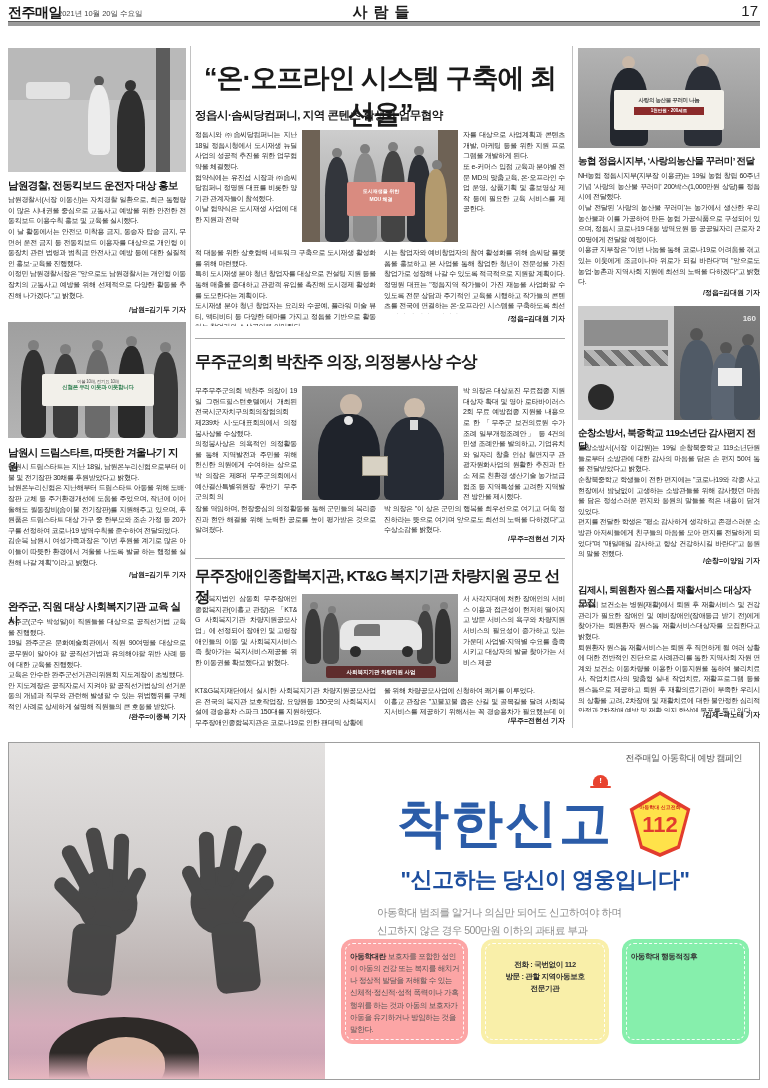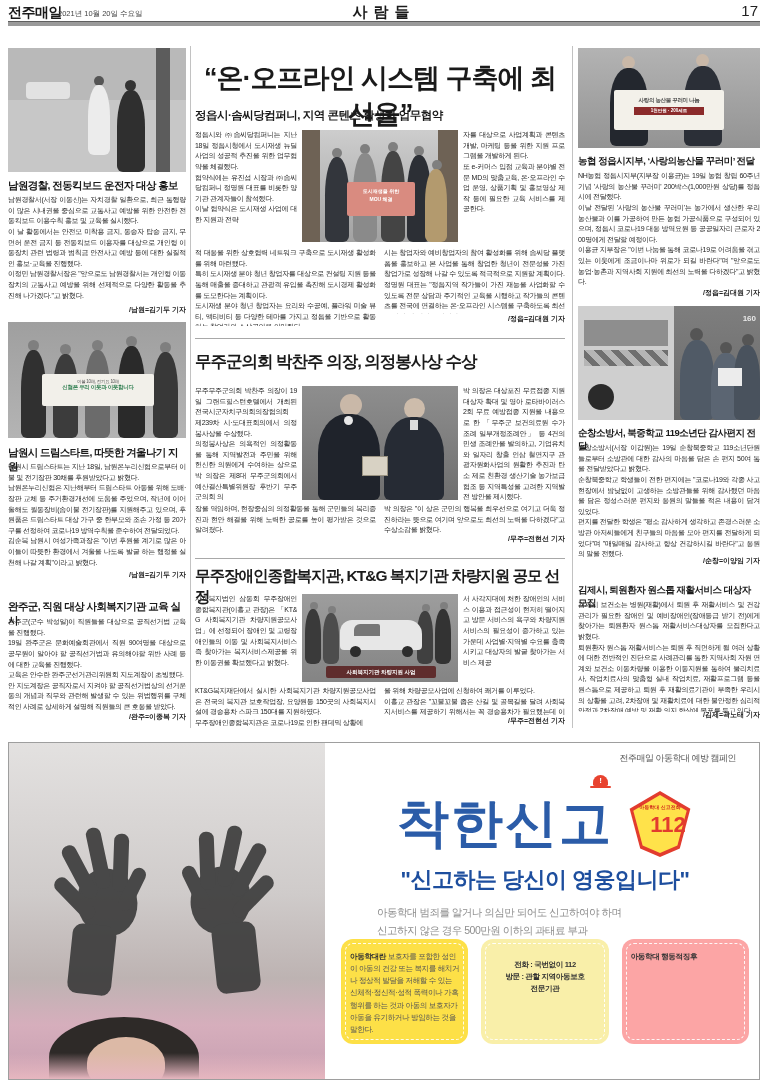--- a/index.html
+++ b/index.html
@@ -258,46 +258,46 @@
           <rect x="29" y="-26" width="15" height="52" rx="7" transform="rotate(32)"></rect>
           <rect x="-22" y="52" width="44" height="70" rx="10" transform="rotate(-18)"></rect>
         </g>
       </g>
     </svg>
     <div class="abs" style="left:40px;bottom:-18px;width:150px;height:80px;background:#2e2a28;border-radius:50% 50% 0 0"></div>
     <div class="abs" style="left:78px;bottom:-10px;width:78px;height:52px;background:#dcb9a6;border-radius:50% 50% 40% 40%"></div>
     <div class="abs" style="left:0;bottom:0;width:316px;height:26px;background:linear-gradient(180deg,rgba(231,183,192,0),#e7b7c0)"></div>
   </div>
 
-  <div class="abs ad-label" style="right:23px;top:9px">전주매일 아동학대 예방 캠페인</div>
+  <div class="abs ad-label" style="right:17px;top:9px">전주매일 아동학대 예방 캠페인</div>
 
   <div class="abs" style="left:330px;top:34px;width:412px;text-align:center">
     <div style="position:relative;display:inline-flex;align-items:center;gap:14px;padding-top:12px">
       <div class="siren" style="left:196px;top:-2px">!</div>
       <span class="ad-title" style="color:#2b5ca8">착한신고</span>
       <span style="position:relative;width:66px;height:66px;display:inline-block">
         <span class="shield" style="left:0;top:0;width:66px;height:66px;background:#e23c2e"></span>
         <span class="shield" style="left:4px;top:4px;width:58px;height:58px;background:#ffe24a"></span>
         <span class="abs" style="left:0;top:13px;width:66px;text-align:center;font-size:5px;font-weight:700;color:#d12a1c">아동학대 신고전화</span>
-        <span class="abs" style="left:8px;top:21px;width:66px;text-align:center;font-size:22px;font-weight:800;color:#e23c2e">112</span>
+        <span class="abs" style="left:0;top:21px;width:66px;text-align:center;font-size:22px;font-weight:800;color:#e23c2e">112</span>
       </span>
     </div>
   </div>
 
   <div class="abs ad-slogan" style="left:330px;top:122px;width:412px;color:#1d4e9e">"신고하는 당신이 영웅입니다"</div>
   <div class="abs ad-notice" style="left:368px;top:160px;width:360px">아동학대 범죄를 알거나 의심만 되어도 신고하여야 하며
 신고하지 않은 경우 500만원 이하의 과태료 부과</div>
 
   <div class="abs" style="left:332px;top:196px;width:408px;display:flex;gap:13px">
-    <div class="infobox" style="flex:1;background:#fde047">
+    <div class="infobox" style="flex:1;background:#fca5a5">
       <b>아동학대란</b>
       <span>보호자를 포함한 성인이 아동의 건강 또는 복지를 해치거나 정상적 발달을 저해할 수 있는 신체적·정신적·성적 폭력이나 가혹행위를 하는 것과 아동의 보호자가 아동을 유기하거나 방임하는 것을 말한다.</span>
     </div>
     <div class="infobox" style="flex:1;background:#f9efa9">
       <div class="pre" style="margin-top:8px;font-weight:800;color:#333;text-align:center">전화 : 국번없이 112
 방문 : 관할 지역아동보호
 전문기관</div>
     </div>
-    <div class="infobox" style="flex:1;background:#fca5a5">
+    <div class="infobox" style="flex:1;background:#86efac">
       <b>아동학대 행동적징후</b>
     </div>
   </div>
 </div>
 
 </body></html>

